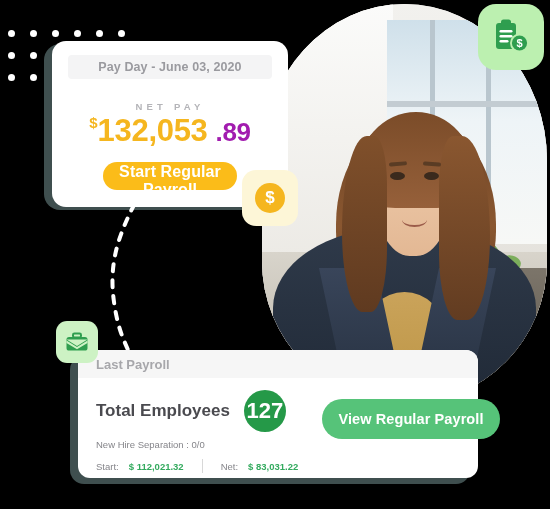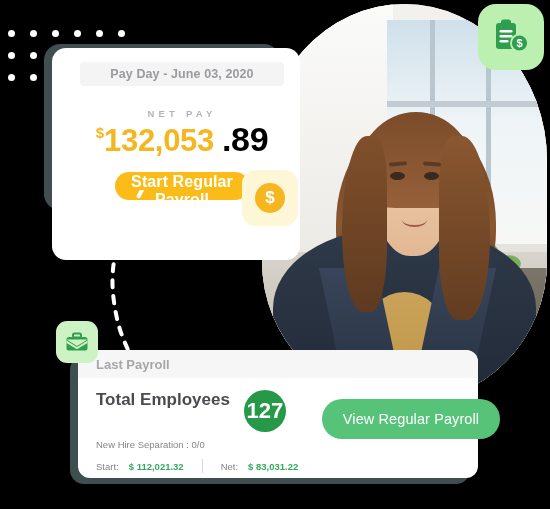--- a/index.html
+++ b/index.html
@@ -241,28 +241,27 @@
     top: 44px;
     width: 236px;
     height: 166px;
     background: #3f4f4f;
     border-radius: 16px;
     z-index: 4;
   }
   .card-top {
     position: absolute;
     left: 52px;
-    top: 48px;
+    top: 41px;
     width: 236px;
-    height: 212px;
+    height: 166px;
     background: #ffffff;
     border-radius: 14px;
     z-index: 5;
     overflow: hidden;
-    padding-left: 12px;
   }
   .pay-day-bar {
     margin: 14px 16px 0 16px;
     height: 24px;
     background: #f4f4f5;
     border-radius: 4px;
     display: flex;
     align-items: center;
     justify-content: center;
   }
@@ -292,23 +291,23 @@
     color: #f5b61f;
     vertical-align: 13px;
   }
   .net-amount .whole {
     font-size: 31px;
     font-weight: bold;
     color: #f5b61f;
     letter-spacing: -0.3px;
   }
   .net-amount .cents {
-    font-size: 34px;
-    font-weight: bold;
-    color: #000000;
+    font-size: 26px;
+    font-weight: bold;
+    color: #a21caf;
     letter-spacing: -0.3px;
     margin-left: 8px;
   }
   .btn-start {
     display: block;
     margin: 16px auto 0 auto;
     width: 134px;
     height: 28px;
     background: #fbbc19;
     border: none;
@@ -415,21 +414,21 @@
     color: #a7a7ab;
   }
   .lp-header .lp-range {
     font-size: 11.5px;
     font-weight: bold;
     color: #a7a7ab;
   }
   .lp-body { padding: 12px 18px 0 18px; }
   .lp-total-row {
     display: flex;
-    align-items: flex-start;
+    align-items: center;
     gap: 14px;
   }
   .lp-total-label {
     font-size: 17px;
     font-weight: bold;
     color: #4a4a4f;
   }
   .emp-circle {
     width: 42px;
     height: 42px;
@@ -471,21 +470,21 @@
     position: absolute;
     left: 322px;
     top: 399px;
     width: 178px;
     height: 40px;
     background: #56c379;
     border: none;
     border-radius: 20px;
     color: #ffffff;
     font-size: 14.5px;
-    font-weight: normal;
+    font-weight: bold;
     font-family: "Liberation Sans", sans-serif;
     cursor: pointer;
     z-index: 10;
     letter-spacing: 0.1px;
   }
 </style>
 </head>
 <body>
 
 <div id="stage">

